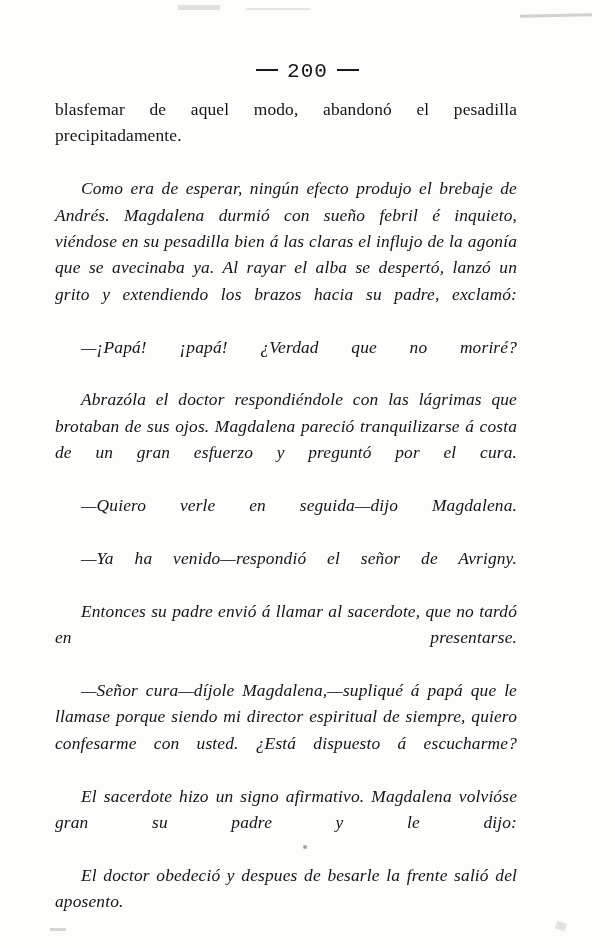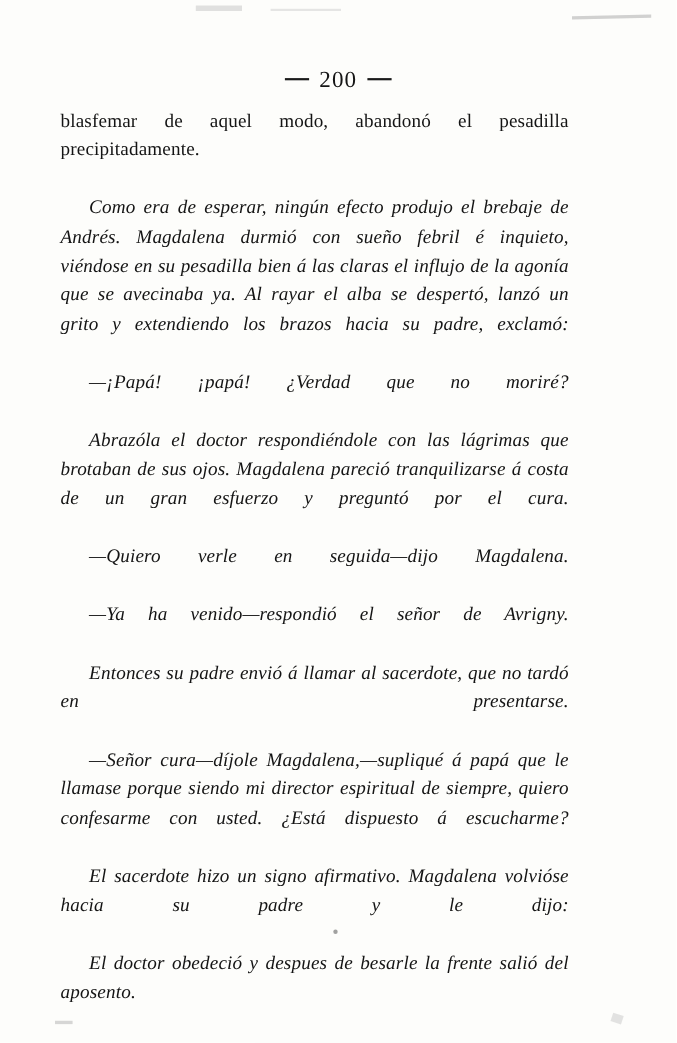--- a/index.html
+++ b/index.html
@@ -84,20 +84,21 @@
 
   .folio {
     position: absolute;
     left: 0;
     top: 60px;
     width: 615px;
     text-align: center;
     font-size: 21px;
     letter-spacing: 1px;
     color: #151515;
+    font-family: Liberation Mono, monospace;
   }
   .folio .rule {
     display: inline-block;
     width: 22px;
     border-bottom: 2px solid #1a1a1a;
     vertical-align: 6px;
     margin: 0 9px;
   }
 
   .textblock {
@@ -142,21 +143,21 @@
 
   <div class="textblock">
     <p>blasfemar de aquel modo, abandonó el pesadilla precipitadamente.</p>
     <p class="indent">Como era de esperar, ningún efecto produjo el brebaje de Andrés. Magdalena durmió con sueño febril é inquieto, viéndose en su pesadilla bien á las claras el influjo de la agonía que se avecinaba ya. Al rayar el alba se despertó, lanzó un grito y extendiendo los brazos hacia su padre, exclamó:</p>
     <p class="indent">—¡Papá! ¡papá! ¿Verdad que no moriré?</p>
     <p class="indent">Abrazóla el doctor respondiéndole con las lágrimas que brotaban de sus ojos. Magdalena pareció tranquilizarse á costa de un gran esfuerzo y preguntó por el cura.</p>
     <p class="indent">—Quiero verle en seguida—dijo Magdalena.</p>
     <p class="indent">—Ya ha venido—respondió el señor de Avrigny.</p>
     <p class="indent">Entonces su padre envió á llamar al sacerdote, que no tardó en presentarse.</p>
     <p class="indent">—Señor cura—díjole Magdalena,—supliqué á papá que le llamase porque siendo mi director espiritual de siempre, quiero confesarme con usted. ¿Está dispuesto á escucharme?</p>
-    <p class="indent">El sacerdote hizo un signo afirmativo. Magdalena volvióse hacia su padre y le dijo:</p>
+    <p class="indent">El sacerdote hizo un signo afirmativo. Magdalena volvióse gran su padre y le dijo:</p>
     <p class="indent">El doctor obedeció y despues de besarle la frente salió del aposento.</p>
 
   </div>
 
   <div class="scan-dot-bottom"></div>
   <div class="scan-mark-bl"></div>
   <div class="scan-mark-br"></div>
 </div>
 
 </body></html>

